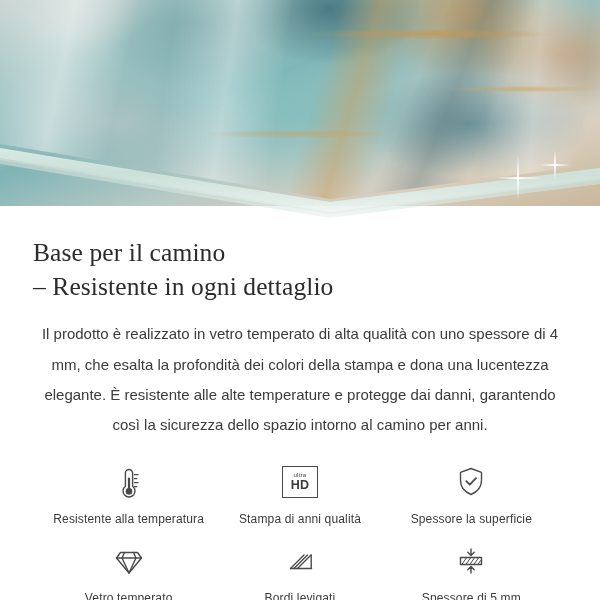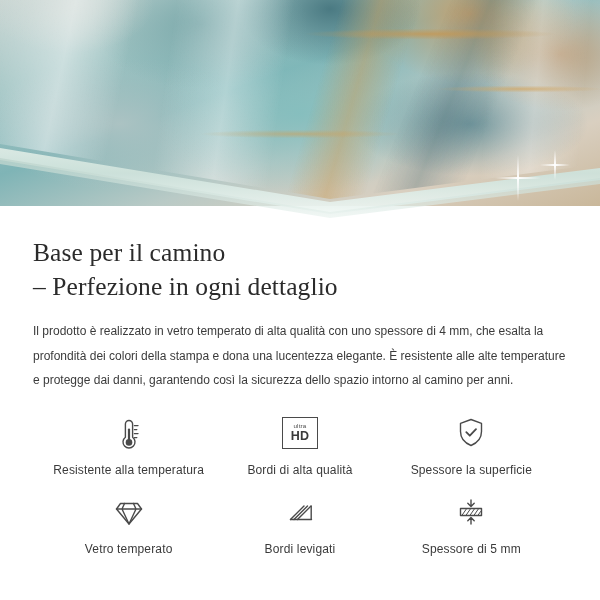--- a/index.html
+++ b/index.html
@@ -140,24 +140,25 @@
     line-height: 1.32;
     color: #2b2b2b;
     letter-spacing: 0.1px;
   }
   .headline .line2 {
     display: block;
   }
 
   .body-copy {
     margin: 16px 0 0 0;
-    font-size: 12px;
+    font-size: 15px;
     line-height: 2.02;
     color: #3b3b3b;
     max-width: 538px;
+    text-align: center;
   }
 
   
   .features {
     position: relative;
     margin-top: 20px;
     display: grid;
     grid-template-columns: repeat(3, 1fr);
     row-gap: 14px;
     padding: 0 10px;
@@ -230,21 +231,21 @@
     <div class="glass-edge"></div>
     <div class="glass-edge2"></div>
     <div class="sparkle s1"></div>
     <div class="sparkle s2"></div>
   </div>
 
   <div class="content">
 
     <h1 class="headline">
       <span>Base per il camino</span>
-      <span class="line2">– Perfezione in ogni dettaglio</span>
+      <span class="line2">– Resistente in ogni dettaglio</span>
     </h1>
 
     <p class="body-copy">Il prodotto è realizzato in vetro temperato di alta qualità con uno spessore di 4 mm, che esalta la profondità dei colori della stampa e dona una lucentezza elegante. È resistente alle alte temperature e protegge dai danni, garantendo così la sicurezza dello spazio intorno al camino per anni.</p>
 
     <div class="features">
 
       <div class="feature">
         <div class="feature-icon">
           <svg width="40" height="42" viewBox="0 0 40 42" aria-hidden="true">
             <path class="ico-stroke" d="M20 8.5a3.6 3.6 0 0 1 3.6 3.6v13.1a6 6 0 1 1-7.2 0V12.1A3.6 3.6 0 0 1 20 8.5z"></path>
@@ -256,21 +257,21 @@
         <div class="feature-label">Resistente alla temperatura</div>
       </div>
 
       <div class="feature">
         <div class="feature-icon">
           <div class="ultra-hd-box">
             <span class="u">ultra</span>
             <span class="hd">HD</span>
           </div>
         </div>
-        <div class="feature-label">Bordi di alta qualità</div>
+        <div class="feature-label">Stampa di anni qualità</div>
       </div>
 
       <div class="feature">
         <div class="feature-icon">
           <svg width="40" height="42" viewBox="0 0 40 42" aria-hidden="true">
             <path class="ico-stroke" d="M20 7.5l10.5 3.9v8.2c0 7.1-4.6 11.6-10.5 13.9-5.9-2.3-10.5-6.8-10.5-13.9v-8.2L20 7.5z"></path>
             <path class="ico-stroke" d="M15.3 20.2l3.5 3.5 6.2-6.6" style="stroke-width:1.8"></path>
           </svg>
         </div>
         <div class="feature-label">Spessore la superficie</div>

